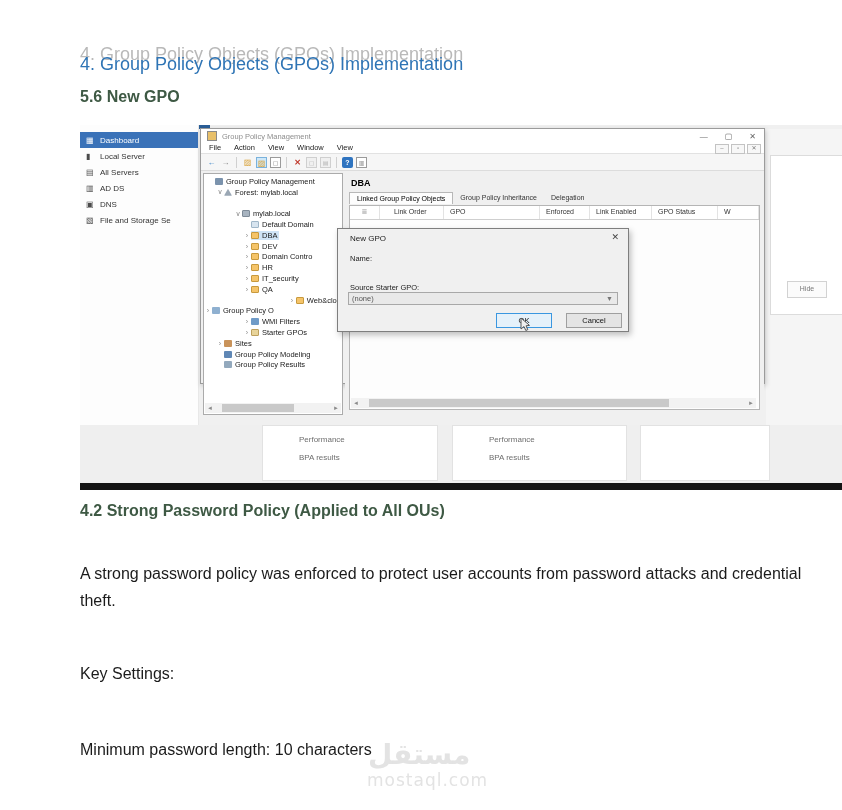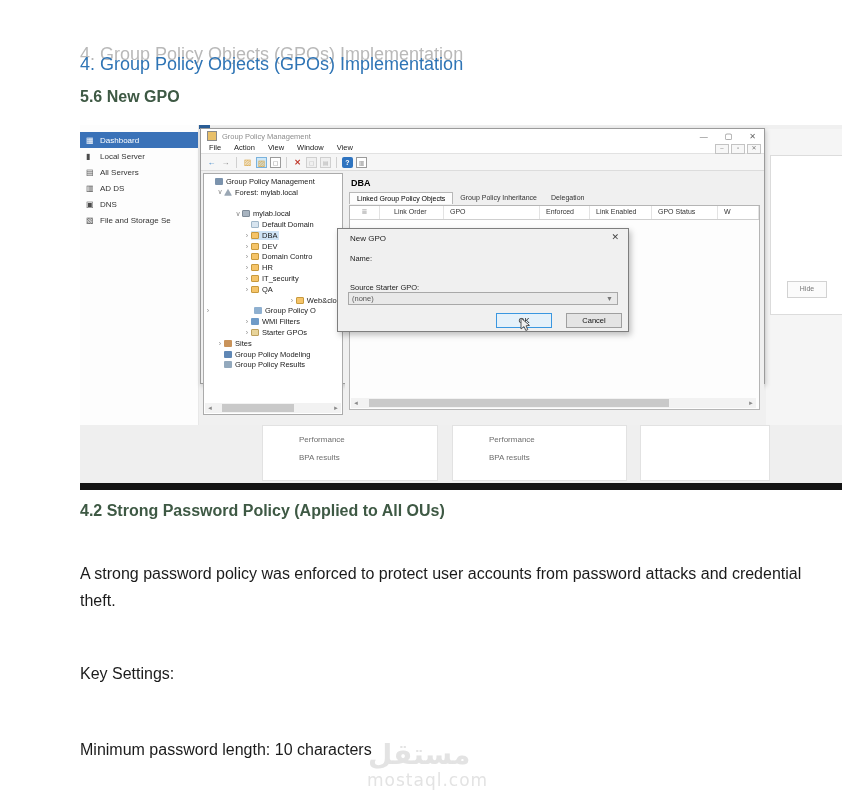--- a/index.html
+++ b/index.html
@@ -312,21 +312,21 @@
                 <span class="t-lb">QA</span>
               </span>
             </div>
             <div class="tree-row" style="padding-left: 39px; justify-content: center;">
               <span class="t-exp">›</span>
               <span class="t-hl">
                 <span class="t-ic ic-ou"></span>
                 <span class="t-lb">Web&amp;cloud_se</span>
               </span>
             </div>
-            <div class="tree-row" style=" gap: 42px;">
+            <div class="tree-row" style="">
               <span class="t-exp">›</span>
               <span class="t-hl">
                 <span class="t-ic ic-folder"></span>
                 <span class="t-lb">Group Policy O</span>
               </span>
             </div>
             <div class="tree-row" style="padding-left: 39px;">
               <span class="t-exp">›</span>
               <span class="t-hl">
                 <span class="t-ic ic-wmi"></span>

